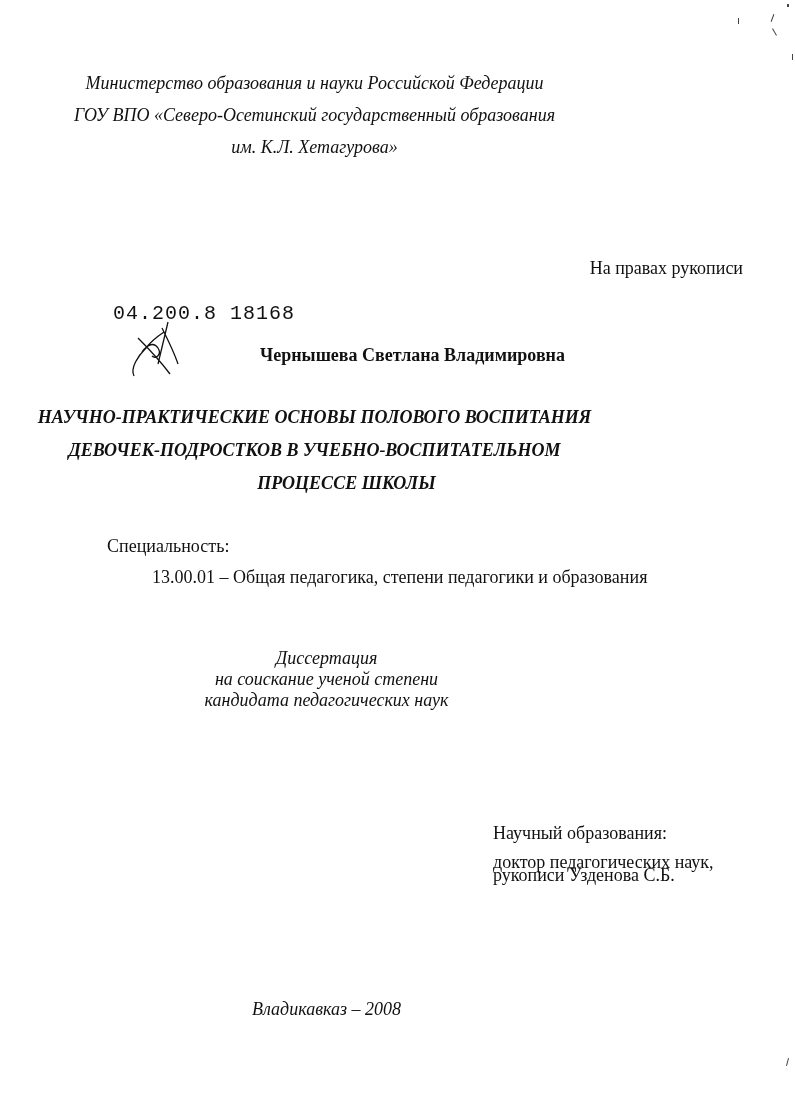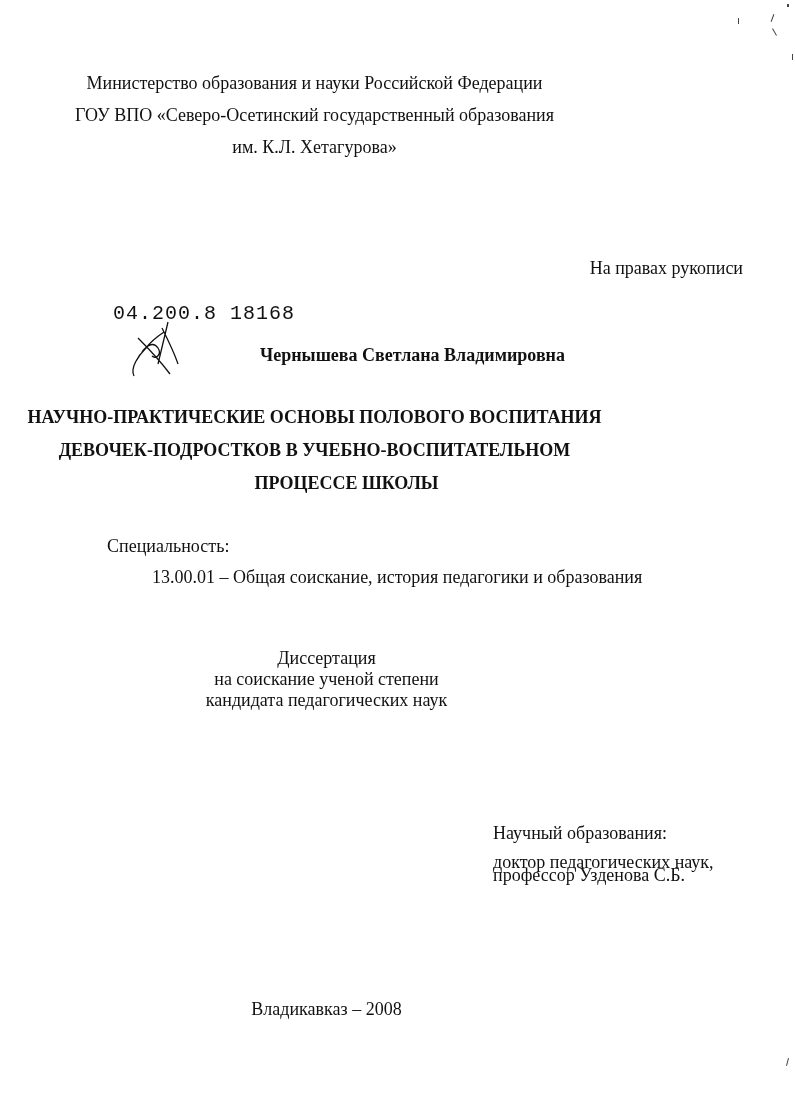--- a/index.html
+++ b/index.html
@@ -1,19 +1,19 @@
 <!DOCTYPE html>
 <html><head>
 <meta charset="utf-8">
 <style>
   html, body { margin: 0; padding: 0; background: #ffffff; }
   body { width: 795px; height: 1096px; position: relative; overflow: hidden;
          font-family: "Liberation Serif", serif; color: #111; }
   .abs { position: absolute; }
-  .center { left: 0; width: 629px; text-align: center; }
+  .center { left: 0; width: 629px; text-align: center; font-style: italic; }
   .t18 { font-size: 18px; line-height: 22px; }
   .bold { font-weight: bold; }
   .stamp { font-family: "Liberation Mono", monospace; font-size: 20px; letter-spacing: 1px; }
   .speck { position: absolute; background: #444; }
 </style>
 </head>
 <body>
 
 <div class="abs center t18" style="top:72px;">Министерство образования и науки Российской Федерации</div>
 <div class="abs center t18" style="top:104px;">ГОУ ВПО «Северо-Осетинский государственный образования</div>
@@ -26,29 +26,29 @@
   <path d="M6 58 C 2 50, 10 38, 18 30 C 24 22, 30 18, 36 14 M 10 20 C 18 28, 30 40, 42 56 M 14 34 C 20 26, 26 24, 30 30 C 34 36, 28 42, 24 38 M 34 10 C 40 22, 46 34, 50 46 M 40 4 L 30 46" stroke="#111" stroke-width="1.3" fill="none"></path>
 </svg>
 
 <div class="abs t18 bold" style="top:344px; left:260px;">Чернышева Светлана Владимировна</div>
 
 <div class="abs center t18 bold" style="top:406px;">НАУЧНО-ПРАКТИЧЕСКИЕ ОСНОВЫ ПОЛОВОГО ВОСПИТАНИЯ</div>
 <div class="abs center t18 bold" style="top:439px;">ДЕВОЧЕК-ПОДРОСТКОВ В УЧЕБНО-ВОСПИТАТЕЛЬНОМ</div>
 <div class="abs center t18 bold" style="top:472px;padding-left:32px;">ПРОЦЕССЕ ШКОЛЫ</div>
 
 <div class="abs t18" style="top:535px; left:107px;">Специальность:</div>
-<div class="abs t18" style="top:566px; left:152px;">13.00.01 – Общая соискание, история педагогики и образования</div>
+<div class="abs t18" style="top:566px; left:152px;">13.00.01 – Общая педагогика, степени педагогики и образования</div>
 
 <div class="abs center t18" style="top:647px; left:12px;">Диссертация</div>
 <div class="abs center t18" style="top:668px; left:12px;">на соискание ученой степени</div>
 <div class="abs center t18" style="top:689px; left:12px;">кандидата педагогических наук</div>
 
 <div class="abs t18" style="top:822px; left:493px;">Научный образования:</div>
 <div class="abs t18" style="top:851px; left:493px;">доктор педагогических наук,</div>
-<div class="abs t18" style="top:864px; left:493px;">профессор Узденова С.Б.</div>
+<div class="abs t18" style="top:864px; left:493px;">рукописи Узденова С.Б.</div>
 
 <div class="abs center t18" style="top:998px; left:12px;">Владикавказ – 2008</div>
 
 <div class="speck" style="top:18px; left:738px; width:1px; height:6px;"></div>
 <div class="speck" style="top:14px; left:772px; width:1px; height:8px; transform:rotate(20deg);"></div>
 <div class="speck" style="top:28px; left:774px; width:1px; height:8px; transform:rotate(-30deg);"></div>
 <div class="speck" style="top:4px; left:787px; width:2px; height:3px;"></div>
 <div class="speck" style="top:54px; left:792px; width:1px; height:6px;"></div>
 <div class="speck" style="top:1058px; left:787px; width:1px; height:8px; transform:rotate(15deg);"></div>
 

